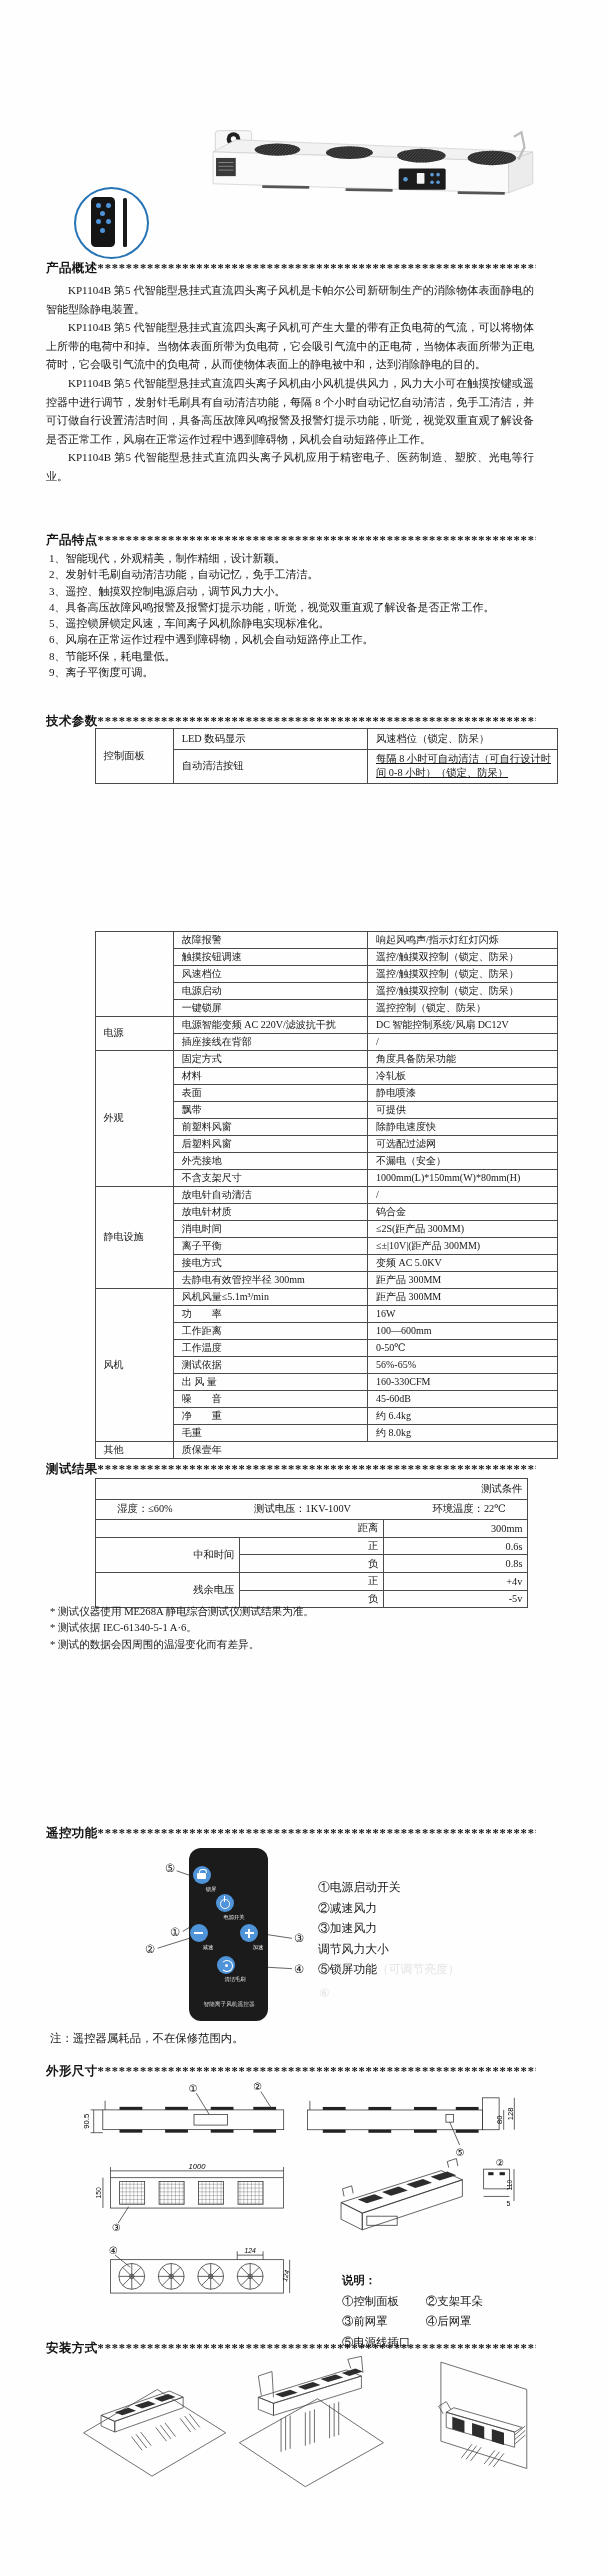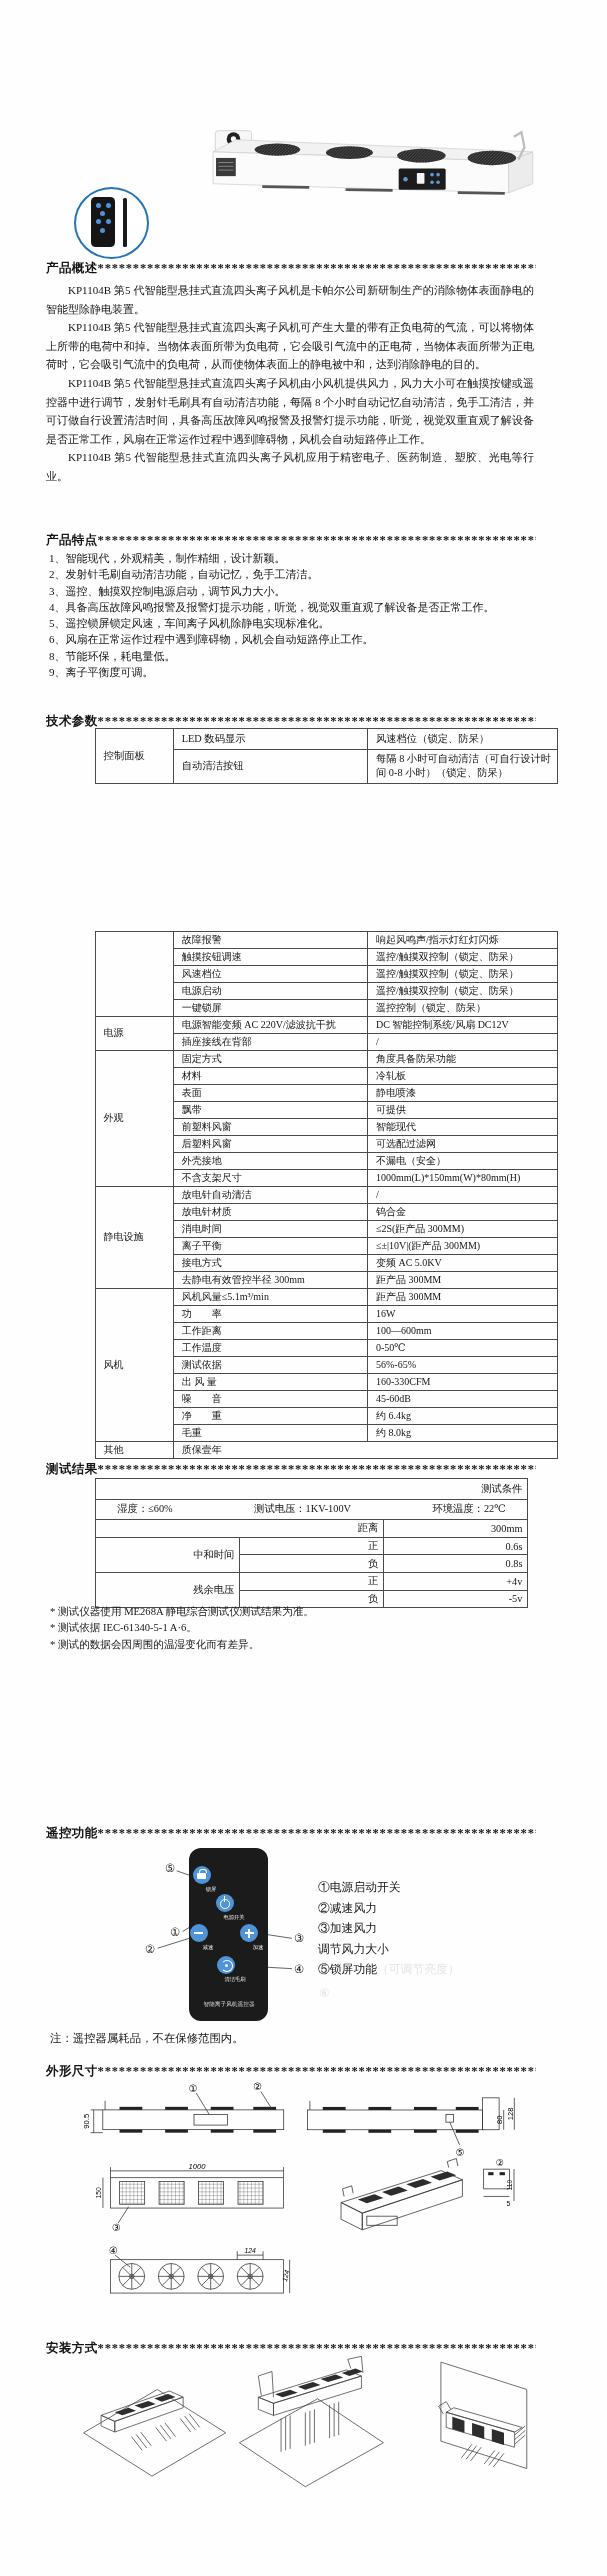--- a/index.html
+++ b/index.html
@@ -126,21 +126,21 @@
   </div>
   <table class="abs t1" style="left:95px;top:728px;width:433px;">
     <tbody>
         <tr>
       <td class="gcell" rowspan="2">控制面板</td>
       <td class="acell">LED 数码显示</td>
       <td class="vcell">风速档位（锁定、防呆）</td>
     </tr>
     <tr>
       <td class="acell" style="height:32px;">自动清洁按钮</td>
-      <td class="vcell" style="height:32px;white-space:normal;">每隔 8 小时可自动清洁（可自行设计时间 0-8 小时）（锁定、防呆）</td>
+      <td class="vcell" style="height:32px;white-space:normal;text-decoration:underline;">每隔 8 小时可自动清洁（可自行设计时间 0-8 小时）（锁定、防呆）</td>
     </tr>
   </tbody>
     </table>
 
   <table class="abs t2" style="left:95px;top:931px;width:433px;">
     <tbody>
         <tr>
           <td class="gcell" rowspan="5"></td>
           <td class="acell">故障报警</td>
           <td class="vcell">响起风鸣声/指示灯红灯闪烁</td>
@@ -182,21 +182,21 @@
         <tr>
           <td class="acell">表面</td>
           <td class="vcell">静电喷漆</td>
         </tr>
         <tr>
           <td class="acell">飘带</td>
           <td class="vcell">可提供</td>
         </tr>
         <tr>
           <td class="acell">前塑料风窗</td>
-          <td class="vcell">智能现代</td>
+          <td class="vcell">除静电速度快</td>
         </tr>
         <tr>
           <td class="acell">后塑料风窗</td>
           <td class="vcell">可选配过滤网</td>
         </tr>
         <tr>
           <td class="acell">外壳接地</td>
           <td class="vcell">不漏电（安全）</td>
         </tr>
         <tr>
@@ -507,20 +507,34 @@
     <text x="222" y="12" font-size="12">②</text>
     <rect x="206" y="16" width="34" height="26" fill="none" stroke="#333"></rect>
     <rect x="212" y="20" width="7" height="4" fill="#222"></rect>
       <rect x="227" y="20" width="7" height="4" fill="#222"></rect>
     <line x1="246" y1="16" x2="246" y2="58" stroke="#333"></line>
     <text x="244" y="37" font-size="9" transform="rotate(-90 244 37)" text-anchor="middle">110</text>
     <line x1="206" y1="52" x2="240" y2="52" stroke="#333"></line>
     <text x="236" y="64" font-size="9">5</text>
   </svg>
 
+  <div class="abs dims-legend" style="left:342px;top:2270px;">
+    <div style="font-weight:bold;">说明：</div>
+    <div class="row">
+      <span>①控制面板</span>
+      <span>②支架耳朵</span>
+    </div>
+    <div class="row">
+      <span>③前网罩</span>
+      <span>④后网罩</span>
+    </div>
+    <div class="row">
+      <span>⑤电源线插口</span>
+    </div>
+  </div>
 
   <div class="abs sec-h" style="left:46px;top:2340px;width:490px;overflow:hidden;">
     <span>安装方式</span><span class="stars">****************************************************************</span>
   </div>
 
   <svg class="abs" style="left:72px;top:2353px;" width="160" height="133" viewBox="0 0 210 175">
     <polygon points="15,105 112,48 202,105 105,162" fill="none" stroke="#444"></polygon>
     <polygon points="38,82 128,50 146,58 56,90" fill="none" stroke="#444"></polygon>
     <polygon points="38,82 56,90 56,104 38,96" fill="none" stroke="#444"></polygon>
     <polygon points="56,90 146,58 146,72 56,104" fill="none" stroke="#444"></polygon>

